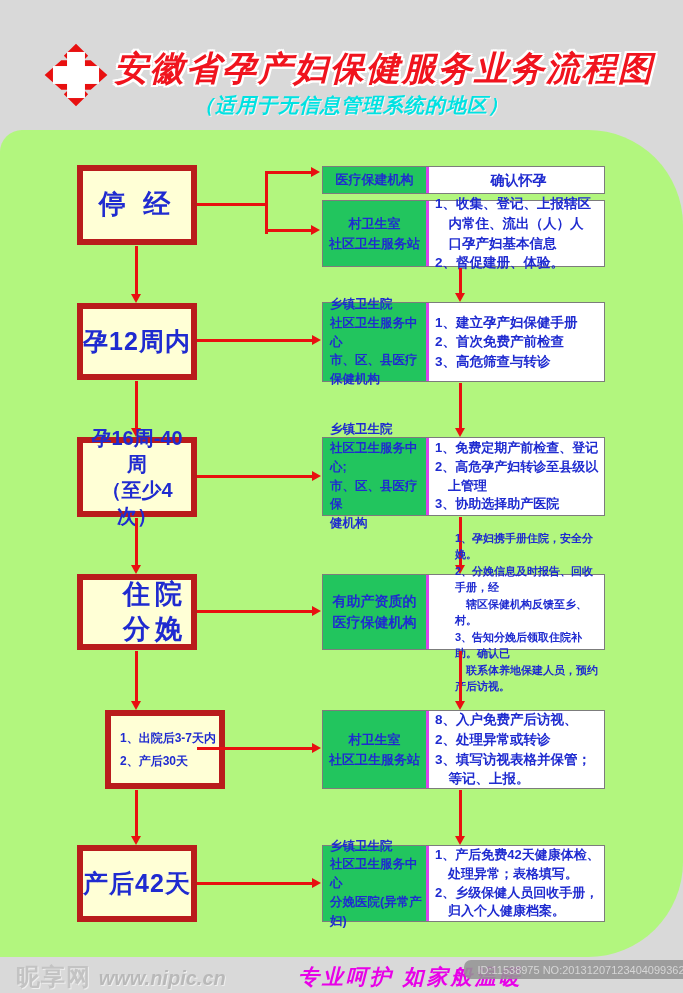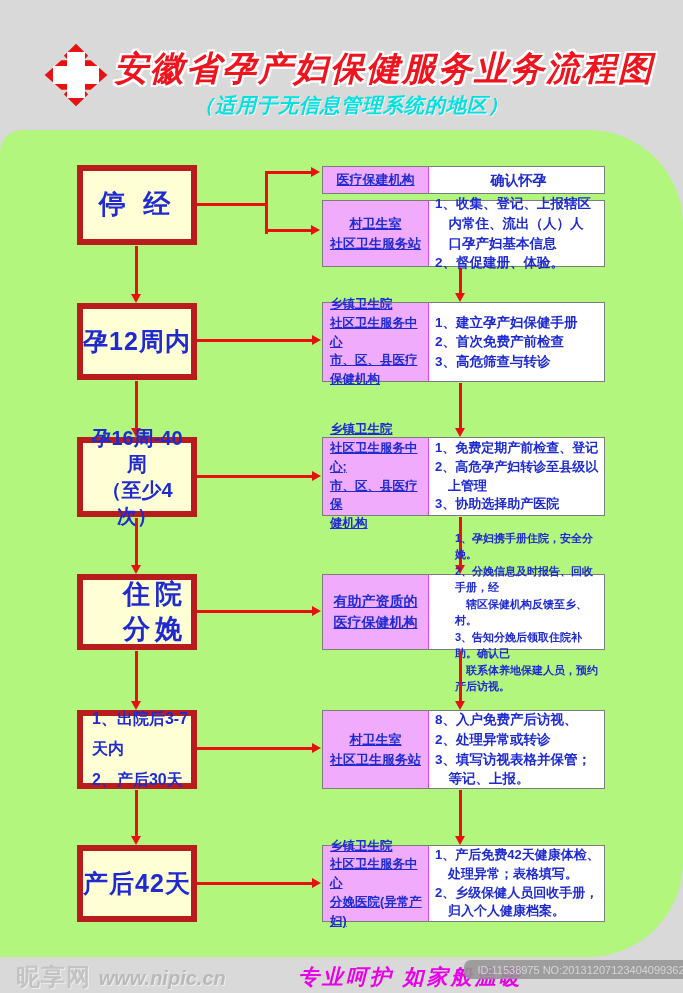--- a/index.html
+++ b/index.html
@@ -39,25 +39,25 @@
     color:#1f2bd0; font-weight:bold;
     display:flex; align-items:center; justify-content:center;
     text-align:center; white-space:pre-wrap; line-height:1.3;
   }
   .combo {
     position:absolute; left:322px; width:283px;
     border:1px solid #7c7c7c; background:#ffffff;
     display:flex; color:#1f2bd0; font-weight:bold;
   }
   .org {
-    width:106px; flex:0 0 106px; background:#f0abfc;
-    border-right:1px solid #d946ef;
+    width:106px; flex:0 0 106px; background:#22c55e;
+    border-right:3px solid #d946ef;
     display:flex; align-items:center; justify-content:center;
     text-align:center; white-space:pre-wrap;
-    font-size:13px; line-height:1.5; padding:2px;text-decoration:underline;
+    font-size:13px; line-height:1.5; padding:2px;
   }
   .org.left { justify-content:flex-start; text-align:left; padding-left:7px; font-size:12.5px; }
   .tasks {
     flex:1; display:flex; align-items:center;
     white-space:pre-wrap; text-align:left;
     font-size:13.5px; line-height:1.45; padding:2px 2px 2px 6px;
   }
   .tasks.center { justify-content:center; font-size:14px; }
   
   .hl, .vl { position:absolute; background:#e81010; }
@@ -88,21 +88,21 @@
     position:absolute; left:464px; top:3px; width:234px; height:19px;
     background:rgba(148,148,148,0.88); color:#d6d6d6;
     font-size:11px; display:flex; align-items:center; justify-content:center;
     white-space:nowrap;
     border-radius:7px;
   }
   
   .stage.big { font-size:27px; letter-spacing:5px; }
   .stage.med { font-size:25px; letter-spacing:1px; }
   .stage.two { font-size:20px; letter-spacing:0; }
-  .stage.list { font-size:16px; justify-content:flex-start; text-align:left; padding-left:9px; line-height:1.9; }
+  .stage.list { font-size:12px; justify-content:flex-start; text-align:left; padding-left:9px; line-height:1.9;margin-left:28px; }
   .t-sm { font-size:13px; }
   .t-xs { font-size:11px; line-height:1.5;padding-left:26px; }
   .o-sm { font-size:12px; }
 </style>
 </head>
 <body>
 
 <div class="header">
   <svg class="logo" viewBox="0 0 100 100" aria-hidden="true">
     <polygon points="50,1 69,20 62,27 73,27 99,50 73,73 62,73 69,80 50,99 31,80 38,73 27,73 1,50 27,27 38,27 31,20" fill="#e81010"></polygon>

